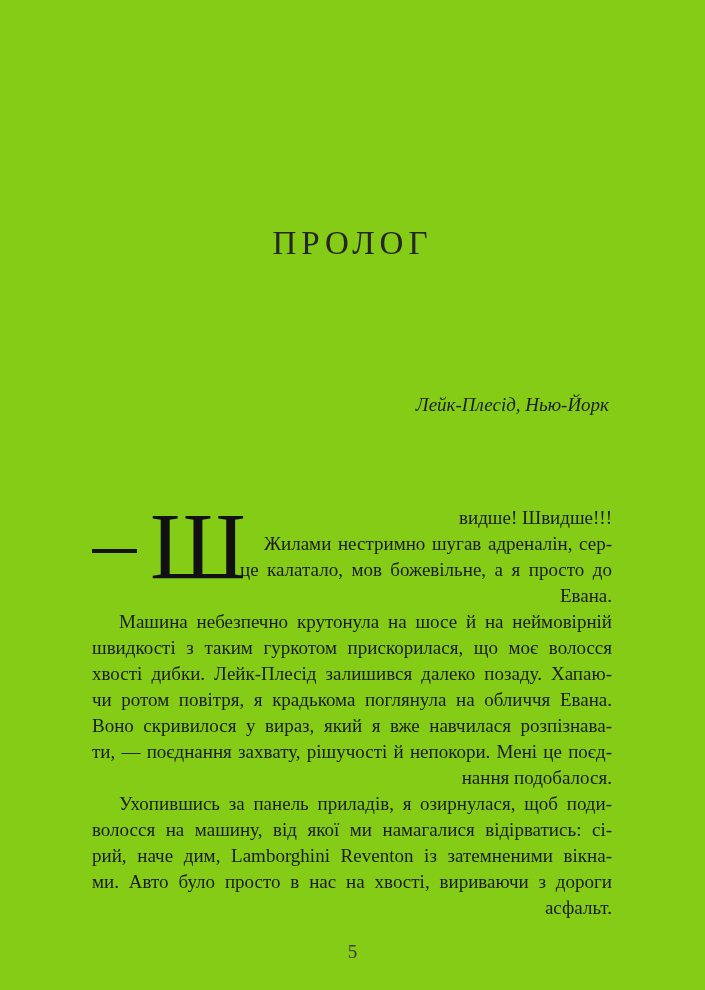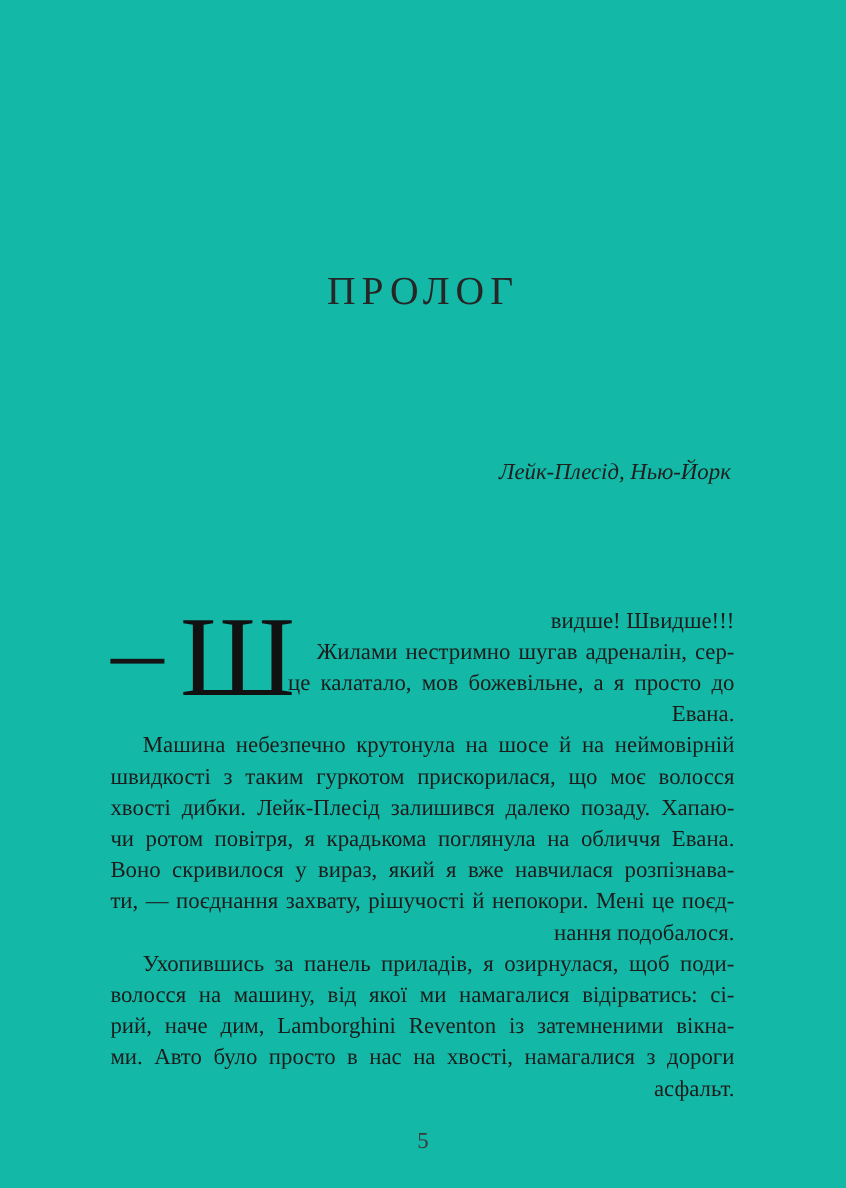--- a/index.html
+++ b/index.html
@@ -1,41 +1,41 @@
 <!DOCTYPE html>
 <html><head>
 <meta charset="utf-8">
 <style>
   html, body { margin: 0; padding: 0; background: #e9e9e9; }
   .page {
     position: relative;
     width: 705px;
     height: 990px;
     margin: 0 auto;
-    background: #14b8a6;
+    background: #84cc16;
     font-family: "Liberation Serif", serif;
     color: #1c1c1c;
     overflow: hidden;
   }
   .title {
     position: absolute;
     top: 227px;
     left: 0;
     width: 100%;
     margin: 0;
     text-align: center;
     font-size: 33px;
     font-weight: 400;
     letter-spacing: 5px;
     line-height: 1;
     color: #262626;
   }
   .dateline {
     position: absolute;
-    top: 383px;
+    top: 394px;
     right: 96px;
     font-style: italic;
     font-size: 19px;
     line-height: 1.2;
     color: #1e1e1e;
   }
   .body-text {
     position: absolute;
     top: 505px;
     left: 92px;
@@ -113,21 +113,21 @@
       <div class="bl jst">чи ротом повітря, я крадькома поглянула на обличчя Евана.</div>
       <div class="bl jst">Воно скривилося у вираз, який я вже навчилася розпізнава-</div>
       <div class="bl jst">ти, — поєднання захвату, рішучості й непокори. Мені це поєд-</div>
       <div class="bl">нання подобалося.</div>
     </div>
 
     <div>
       <div class="bl jst ind">Ухопившись за панель приладів, я озирнулася, щоб поди-</div>
       <div class="bl jst">волосся на машину, від якої ми намагалися відірватись: сі-</div>
       <div class="bl jst">рий, наче дим, Lamborghini Reventon із затемненими вікна-</div>
-      <div class="bl jst">ми. Авто було просто в нас на хвості, намагалися з дороги</div>
+      <div class="bl jst">ми. Авто було просто в нас на хвості, вириваючи з дороги</div>
       <div class="bl">асфальт.</div>
     </div>
 
   </div>
 
   <div class="pagenum">5</div>
 
 </div>
 
 </body></html>

